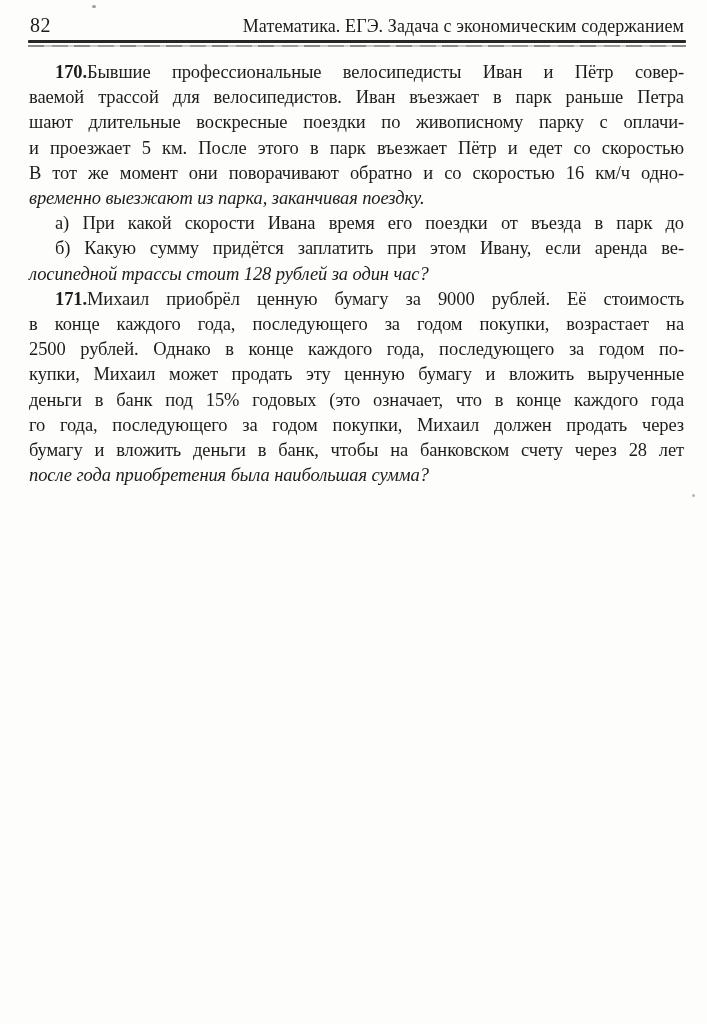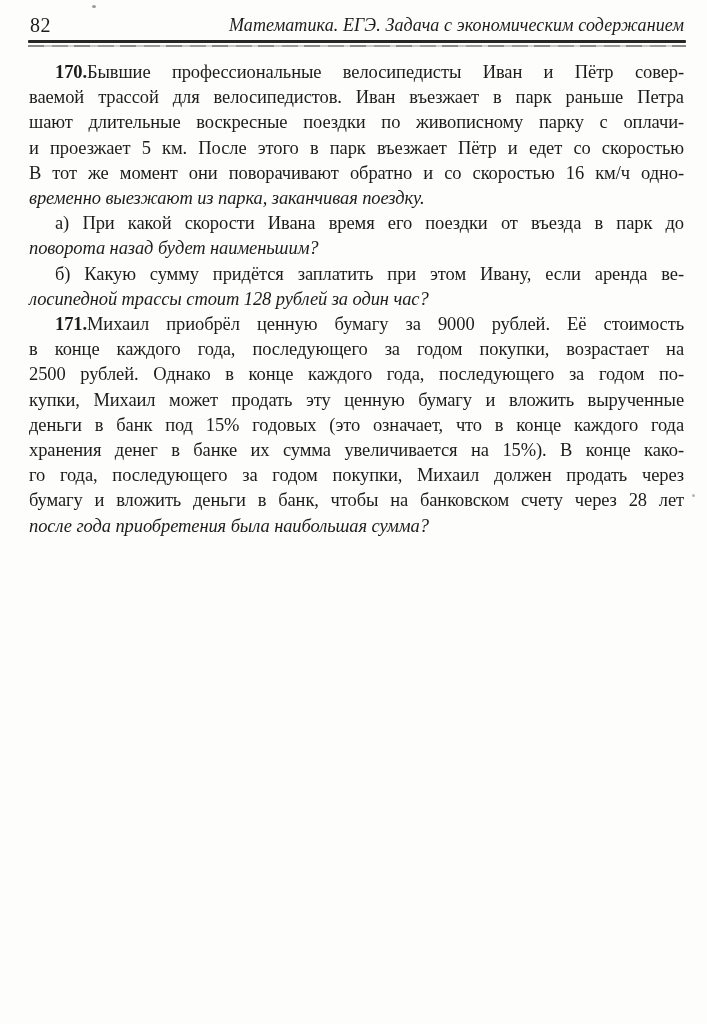--- a/index.html
+++ b/index.html
@@ -8,24 +8,24 @@
     background: #fdfdfc;
     font-family: "Liberation Serif", serif;
     color: #1c1c1c;
     overflow: hidden;
   }
   .page { position: relative; width: 707px; height: 1024px; }
 
   
   .hdr {
     position: absolute; top: 14px; left: 30px; right: 23px;
-    display: flex; justify-content: space-between; align-items: center;
+    display: flex; justify-content: space-between; align-items: flex-end;
   }
   .pageno { font-size: 20px; letter-spacing: 0.5px; }
-  .runhead { font-size: 18px; font-style: italic; letter-spacing: 0.1px; }
+  .runhead { font-size: 18px; letter-spacing: 0.1px; }
 
   
   .rule { position: absolute; top: 40px; left: 28px; right: 21px; }
   .rule-a { height: 3px; background: #262626; border-radius: 1px; }
   .rule-b {
     height: 2px; margin-top: 2px;
     background: repeating-linear-gradient(90deg,
       #8a8a8a 0 16px, #c4c4c2 16px 24px, #9a9a9a 24px 40px, #cfcfcd 40px 46px);
   }
 
@@ -61,29 +61,27 @@
   </div>
 
   <main class="text">
     <div class="line ind"><b class="num">170.</b><span>Бывшие профессиональные велосипедисты Иван и Пётр совер-</span></div>
     <div class="line">ваемой трассой для велосипедистов. Иван въезжает в парк раньше Петра</div>
     <div class="line">шают длительные воскресные поездки по живописному парку с оплачи-</div>
     <div class="line">и проезжает 5 км. После этого в парк въезжает Пётр и едет со скоростью</div>
     <div class="line">В тот же момент они поворачивают обратно и со скоростью 16 км/ч одно-</div>
     <div class="line end">временно выезжают из парка, заканчивая поездку.</div>
     <div class="line ind">а) При какой скорости Ивана время его поездки от въезда в парк до</div>
-    <div class="line end">поворота назад будет наименьшим?</div>
     <div class="line ind">б) Какую сумму придётся заплатить при этом Ивану, если аренда ве-</div>
     <div class="line end">лосипедной трассы стоит 128 рублей за один час?</div>
     <div class="line ind"><b class="num">171.</b><span>Михаил приобрёл ценную бумагу за 9000 рублей. Её стоимость</span></div>
     <div class="line">в конце каждого года, последующего за годом покупки, возрастает на</div>
     <div class="line">2500 рублей. Однако в конце каждого года, последующего за годом по-</div>
     <div class="line">купки, Михаил может продать эту ценную бумагу и вложить вырученные</div>
     <div class="line">деньги в банк под 15% годовых (это означает, что в конце каждого года</div>
-    <div class="line">хранения денег в банке их сумма увеличивается на 15%). В конце како-</div>
     <div class="line">го года, последующего за годом покупки, Михаил должен продать через</div>
     <div class="line">бумагу и вложить деньги в банк, чтобы на банковском счету через 28 лет</div>
     <div class="line end">после года приобретения была наибольшая сумма?</div>
   </main>
 
   <div class="speck s1"></div>
   <div class="speck s2"></div>
 
 </div>
 

